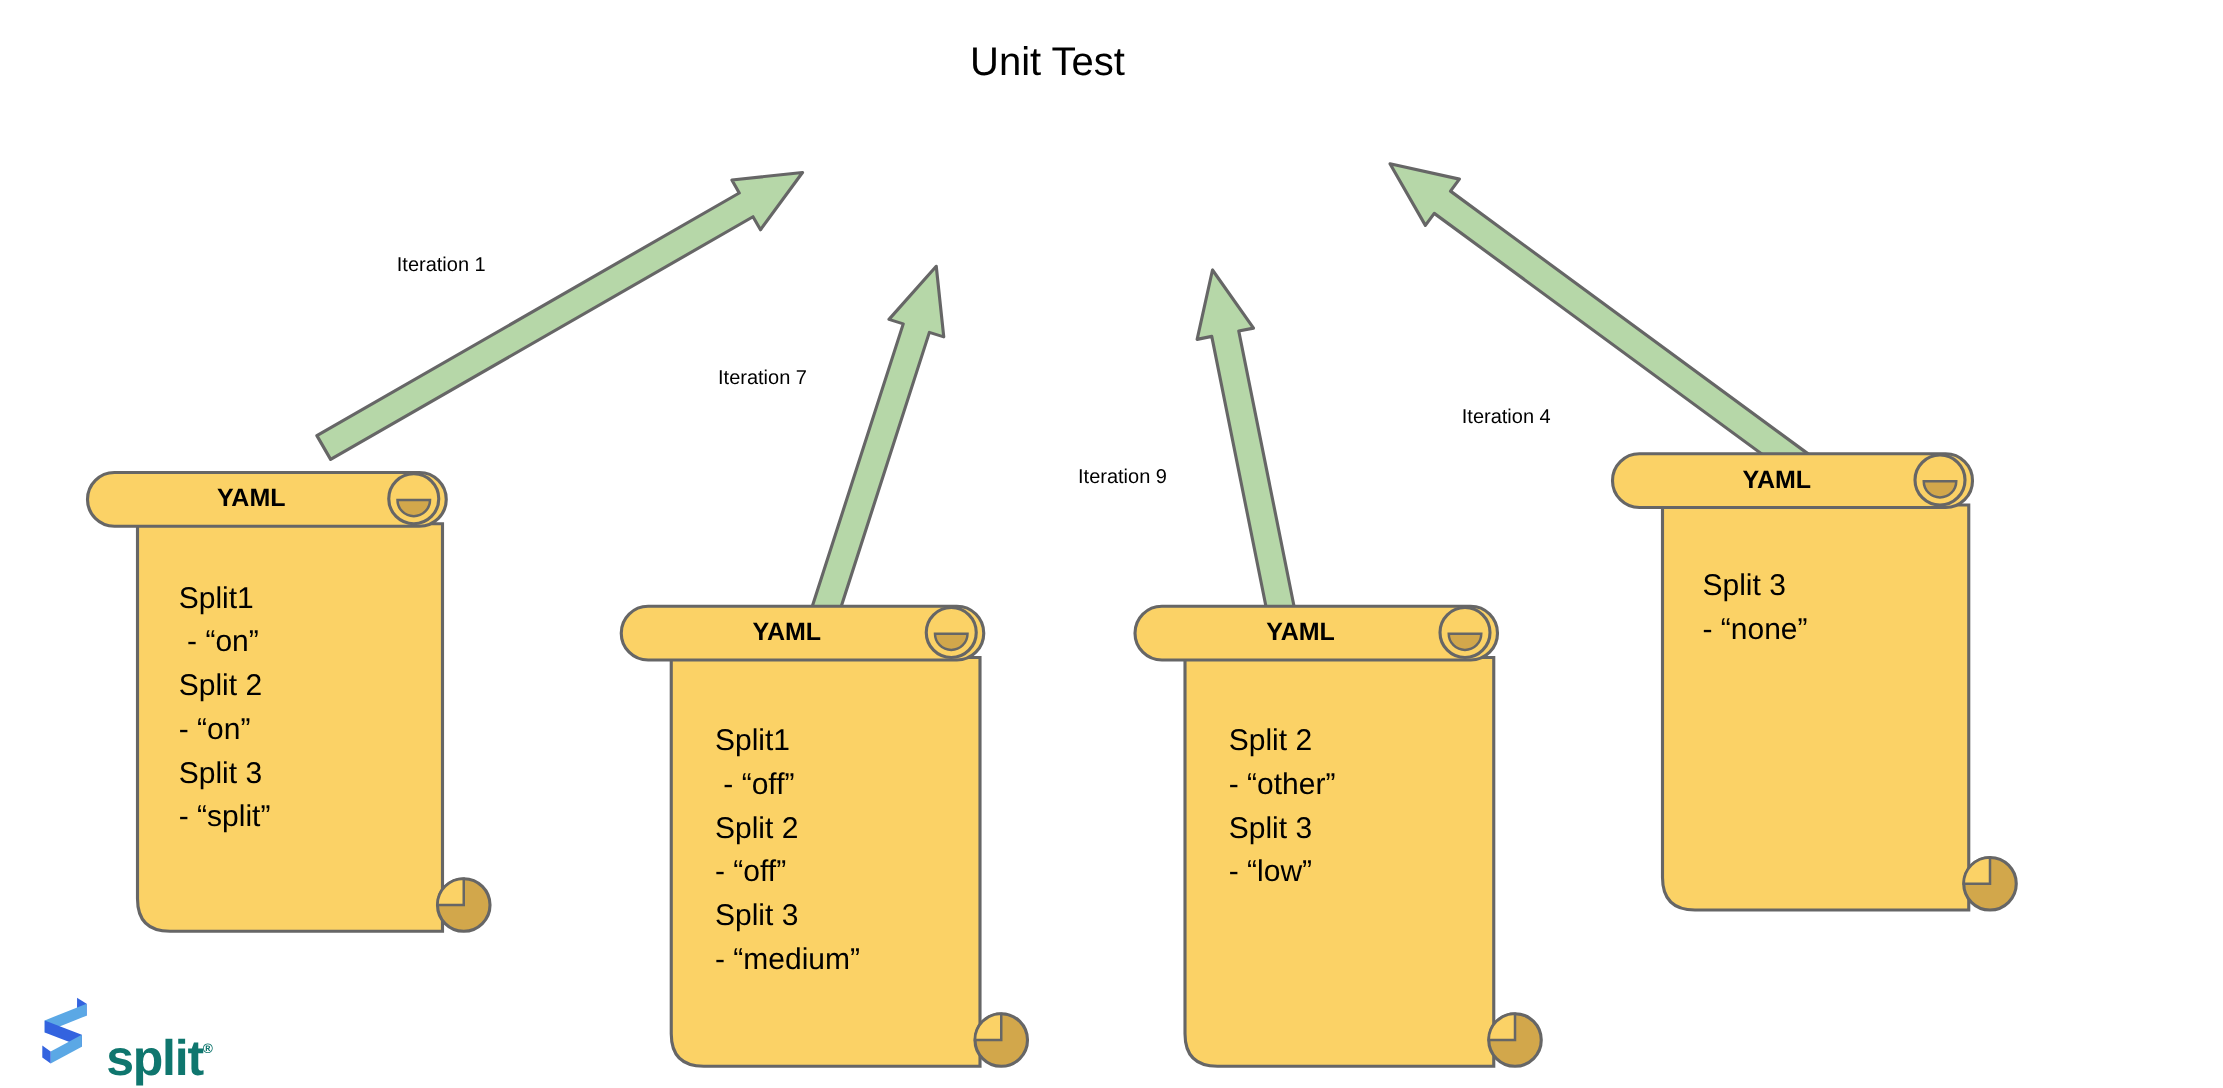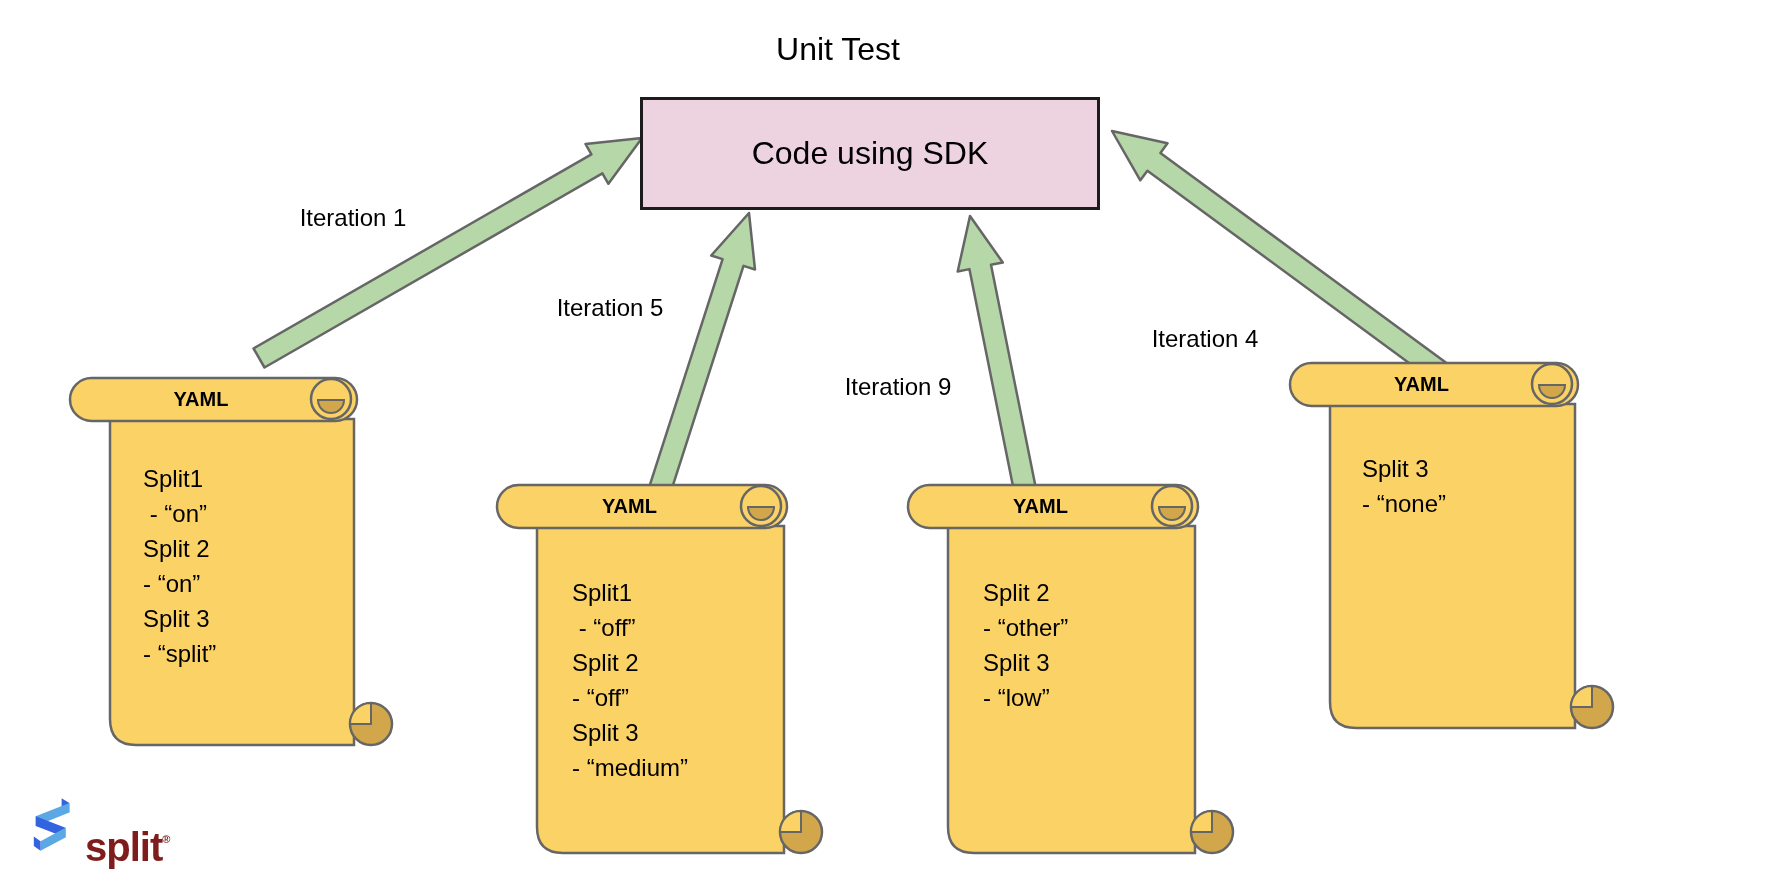--- a/index.html
+++ b/index.html
@@ -12,37 +12,37 @@
   .title{
     left:838px;top:31px;transform:translateX(-50%);
     font-size:32px;white-space:pre;
   }
   .sdk-box{
     left:640px;top:97px;width:454px;height:107px;
     background:#ECD3DF;border:3px solid #1c1c1c;
     display:flex;align-items:center;justify-content:center;
   }
   .sdk-box span{font-size:32px;}
-  .iter{transform:translateX(-50%);font-size:24px;white-space:pre;}
+  .iter{transform:translateX(-50%);font-size:16px;white-space:pre;}
   .it1{left:353px;top:204px;}
   .it2{left:610px;top:294px;}
   .it3{left:898px;top:373px;}
   .it4{left:1205px;top:305px;margin-top:20px;}
   .yaml-label{font-size:20px;font-weight:bold;text-align:center;white-space:pre;}
   .yl1{left:70px;top:388px;width:262px;}
   .yl2{left:497px;top:495px;width:265px;}
   .yl3{left:908px;top:495px;width:265px;}
   .yl4{left:1290px;top:373px;width:263px;}
   .scroll-lines{font-size:24px;line-height:35px;white-space:pre;}
   .st1{left:143px;top:461px;}
   .st2{left:572px;top:575px;}
   .st3{left:983px;top:575px;}
   .st4{left:1362px;top:451px;}
   .logo{left:30px;top:780px;display:flex;align-items:center;gap:9px;}
-  .logo-text{font-size:40px;font-weight:bold;color:#7f1d1d;letter-spacing:-1px;line-height:1;margin-top:47px;}
+  .logo-text{font-size:40px;font-weight:bold;color:#0f766e;letter-spacing:-1px;line-height:1;margin-top:47px;}
   .reg{font-size:11px;font-weight:bold;vertical-align:18px;letter-spacing:0;}
 </style>
 </head>
 <body>
 
 <div class="stage">
 
   <svg id="shape-layer" viewBox="0 0 1778 870" xmlns="http://www.w3.org/2000/svg">
       <polygon points="264.5,367.5 602.4,173.4 608.4,183.8 642.0,138.0 585.5,144.0 591.4,154.4 253.5,348.5" fill="#B6D7A8" stroke="#666666" stroke-width="2.5" stroke-linejoin="round"></polygon>
       <polygon points="665.5,508.4 743.5,265.9 755.0,269.5 749.0,213.0 711.2,255.5 722.6,259.1 644.5,501.6" fill="#B6D7A8" stroke="#666666" stroke-width="2.5" stroke-linejoin="round"></polygon>
@@ -81,26 +81,23 @@
         <circle cx="1592" cy="707" r="21" fill="#D2A74B" stroke="#666666" stroke-width="2.5"></circle>
         <path d="M 1592,707 L 1571,707 A 21,21 0 0 1 1592,686 Z" fill="#FBD266" stroke="#666666" stroke-width="2"></path>
         <rect x="1290" y="363" width="288" height="43" rx="21.5" ry="21.5" fill="#FBD266" stroke="#666666" stroke-width="2.5"></rect>
         <circle cx="1552" cy="384" r="20" fill="#FBD266" stroke="#666666" stroke-width="2.5"></circle>
         <path d="M 1539,385 A 13,13 0 0 0 1565,385 Z" fill="#D2A74B" stroke="#666666" stroke-width="2"></path>
       </g>
     </svg>
 
   <div class="abs title">Unit Test</div>
 
-  <div class="abs sdk-box">
-    <span>Code using SDK</span>
-  </div>
 
   <div class="abs iter it1">Iteration 1</div>
-  <div class="abs iter it2">Iteration 5</div>
+  <div class="abs iter it2">Iteration 7</div>
   <div class="abs iter it3">Iteration 9</div>
   <div class="abs iter it4">Iteration 4</div>
 
   <div class="abs yaml-label yl1">YAML</div>
   <div class="abs yaml-label yl2">YAML</div>
   <div class="abs yaml-label yl3">YAML</div>
   <div class="abs yaml-label yl4">YAML</div>
 
   <div class="abs scroll-lines st1"><div>Split1</div><div> - “on”</div><div>Split 2</div><div>- “on”</div><div>Split 3</div><div>- “split”</div></div>
   <div class="abs scroll-lines st2"><div>Split1</div><div> - “off”</div><div>Split 2</div><div>- “off”</div><div>Split 3</div><div>- “medium”</div></div>

